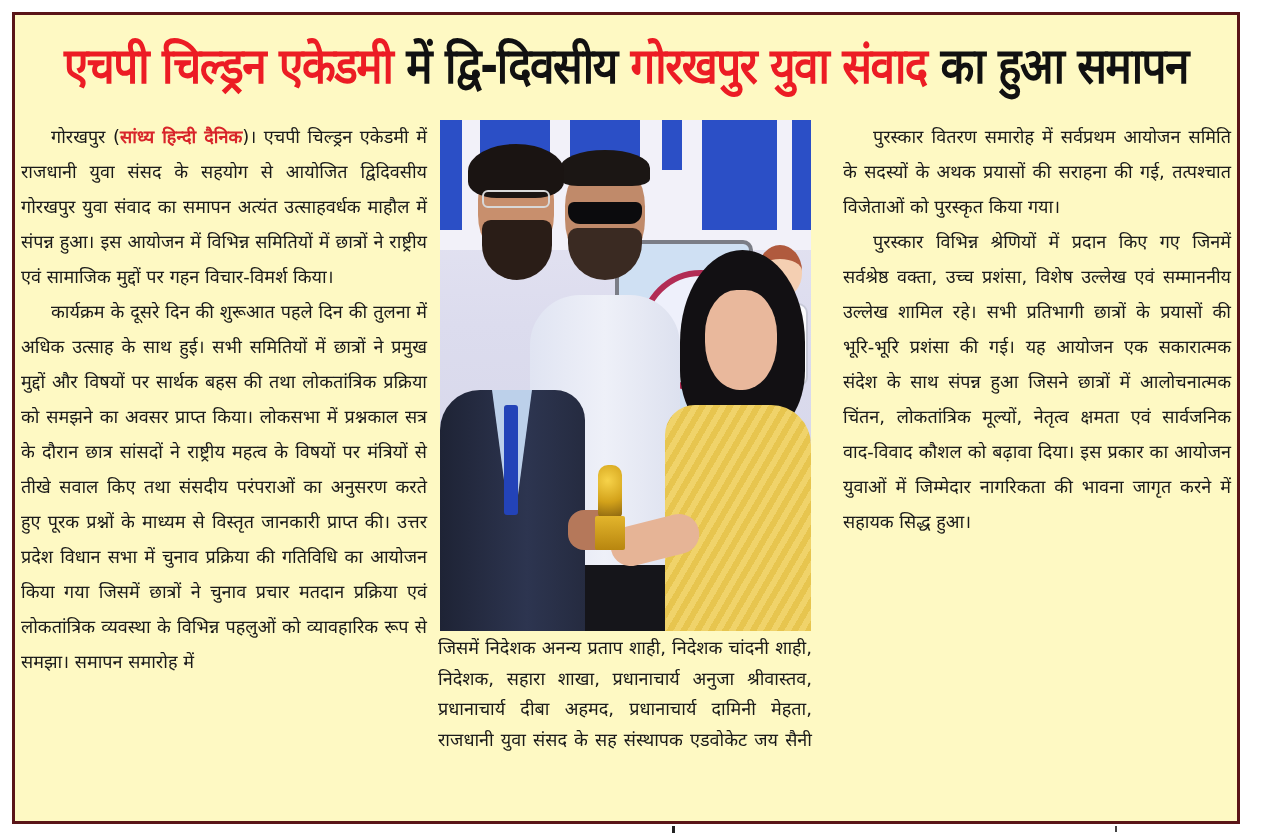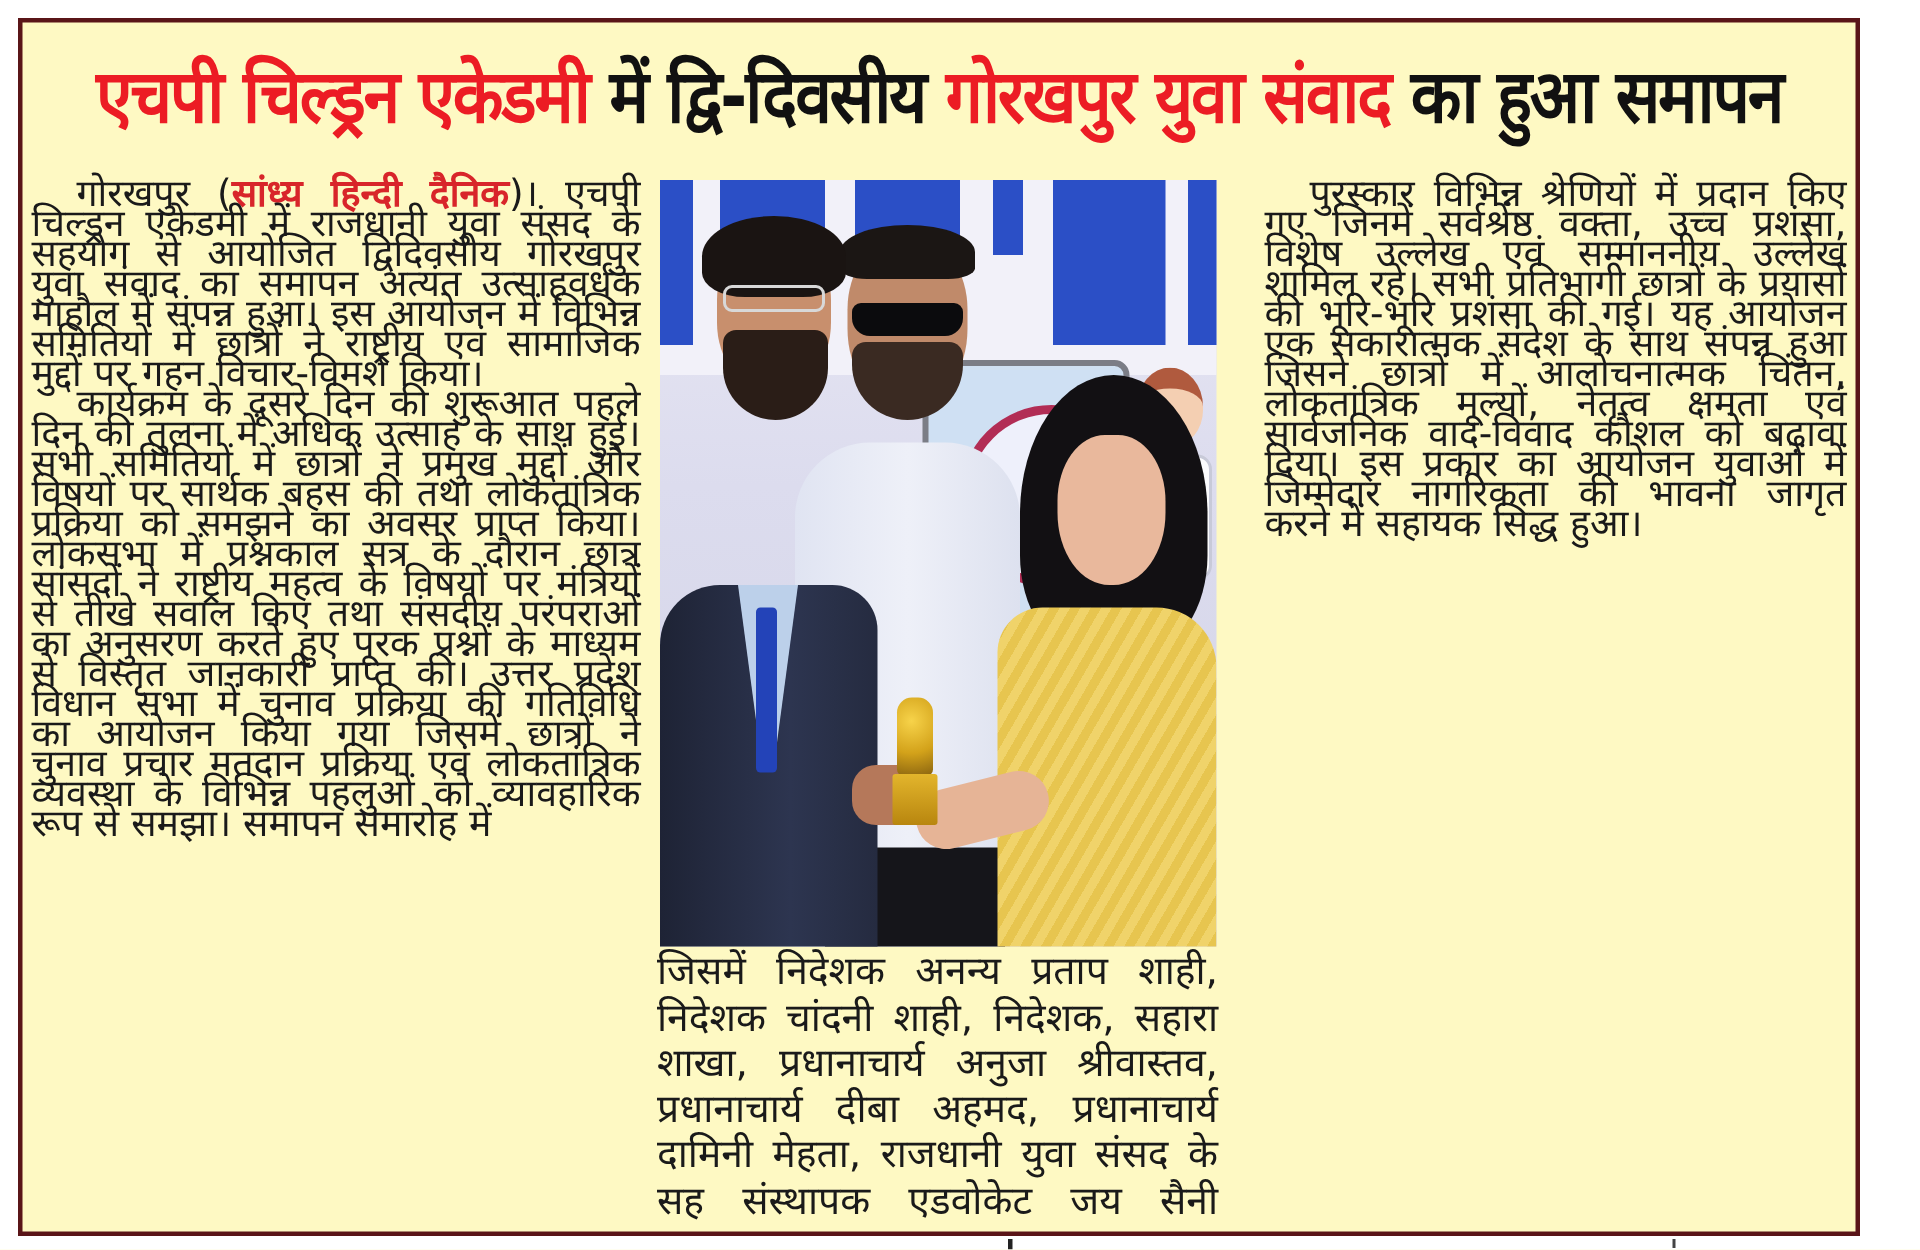--- a/index.html
+++ b/index.html
@@ -39,22 +39,22 @@
       white-space: nowrap;
       transform: scaleY(1.12);
       transform-origin: center top;
     }
     .headline .red { color: #ec1c24; }
     .headline .black { color: #111111; }
 
     .col {
       position: absolute;
       top: 104px;
-      font-size: 25px;
-      line-height: 20px;
+      font-size: 18px;
+      line-height: 35px;
       text-align: justify;
       text-justify: inter-word;
       color: #1a1a1a;
     }
     .col p {
       margin: 0;
       text-indent: 30px;
     }
     .col p.noindent { text-indent: 0; }
     .col-left {
@@ -247,21 +247,21 @@
       width: 30px; height: 34px;
       background: linear-gradient(180deg, #e3b52c, #b8860f);
       border-radius: 2px;
     }
 
     .caption {
       position: absolute;
       left: 423px;
       top: 618px;
       width: 374px;
-      font-size: 26px;
+      font-size: 18px;
       line-height: 30.6px;
       text-align: justify;
       text-align-last: justify;
       color: #1a1a1a;
     }
     .caption p { margin: 0; }
     .bottom-mark {
       position: absolute;
       left: 672px;
       top: 826px;
@@ -332,18 +332,19 @@
     <div class="person p1-hand"></div>
     <div class="person trophy-top"></div>
     <div class="person trophy-base"></div>
   </div>
 
   <div class="caption">
     <p>जिसमें निदेशक अनन्य प्रताप शाही, निदेशक चांदनी शाही, निदेशक, सहारा शाखा, प्रधानाचार्य अनुजा श्रीवास्तव, प्रधानाचार्य दीबा अहमद, प्रधानाचार्य दामिनी मेहता, राजधानी युवा संसद के सह संस्थापक एडवोकेट जय सैनी</p>
   </div>
 
   <div class="col col-right">
+    <p>पुरस्कार वितरण समारोह में सर्वप्रथम आयोजन समिति के सदस्यों के अथक प्रयासों की सराहना की गई, तत्पश्चात विजेताओं को पुरस्कृत किया गया।</p>
     <p>पुरस्कार विभिन्न श्रेणियों में प्रदान किए गए जिनमें सर्वश्रेष्ठ वक्ता, उच्च प्रशंसा, विशेष उल्लेख एवं सम्माननीय उल्लेख शामिल रहे। सभी प्रतिभागी छात्रों के प्रयासों की भूरि-भूरि प्रशंसा की गई। यह आयोजन एक सकारात्मक संदेश के साथ संपन्न हुआ जिसने छात्रों में आलोचनात्मक चिंतन, लोकतांत्रिक मूल्यों, नेतृत्व क्षमता एवं सार्वजनिक वाद-विवाद कौशल को बढ़ावा दिया। इस प्रकार का आयोजन युवाओं में जिम्मेदार नागरिकता की भावना जागृत करने में सहायक सिद्ध हुआ।</p>
   </div>
 </div>
 
 <div class="bottom-mark"></div>
 <div class="bottom-mark2"></div>
 
 </body></html>

